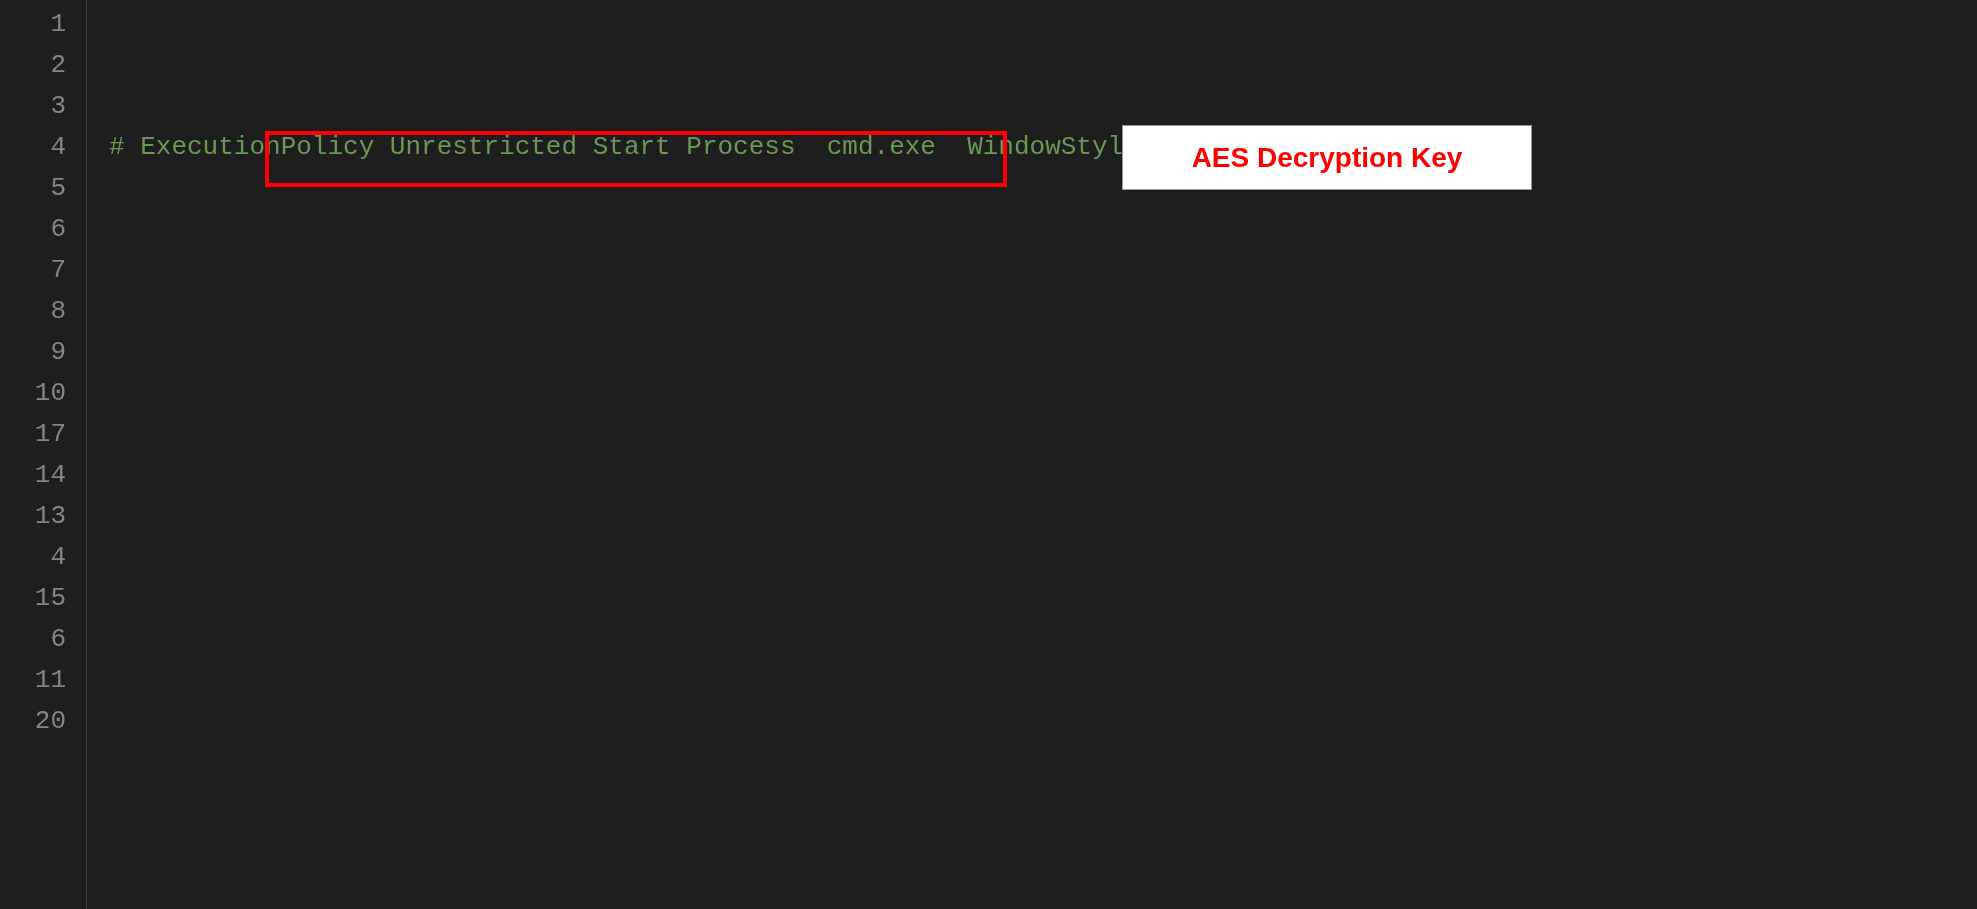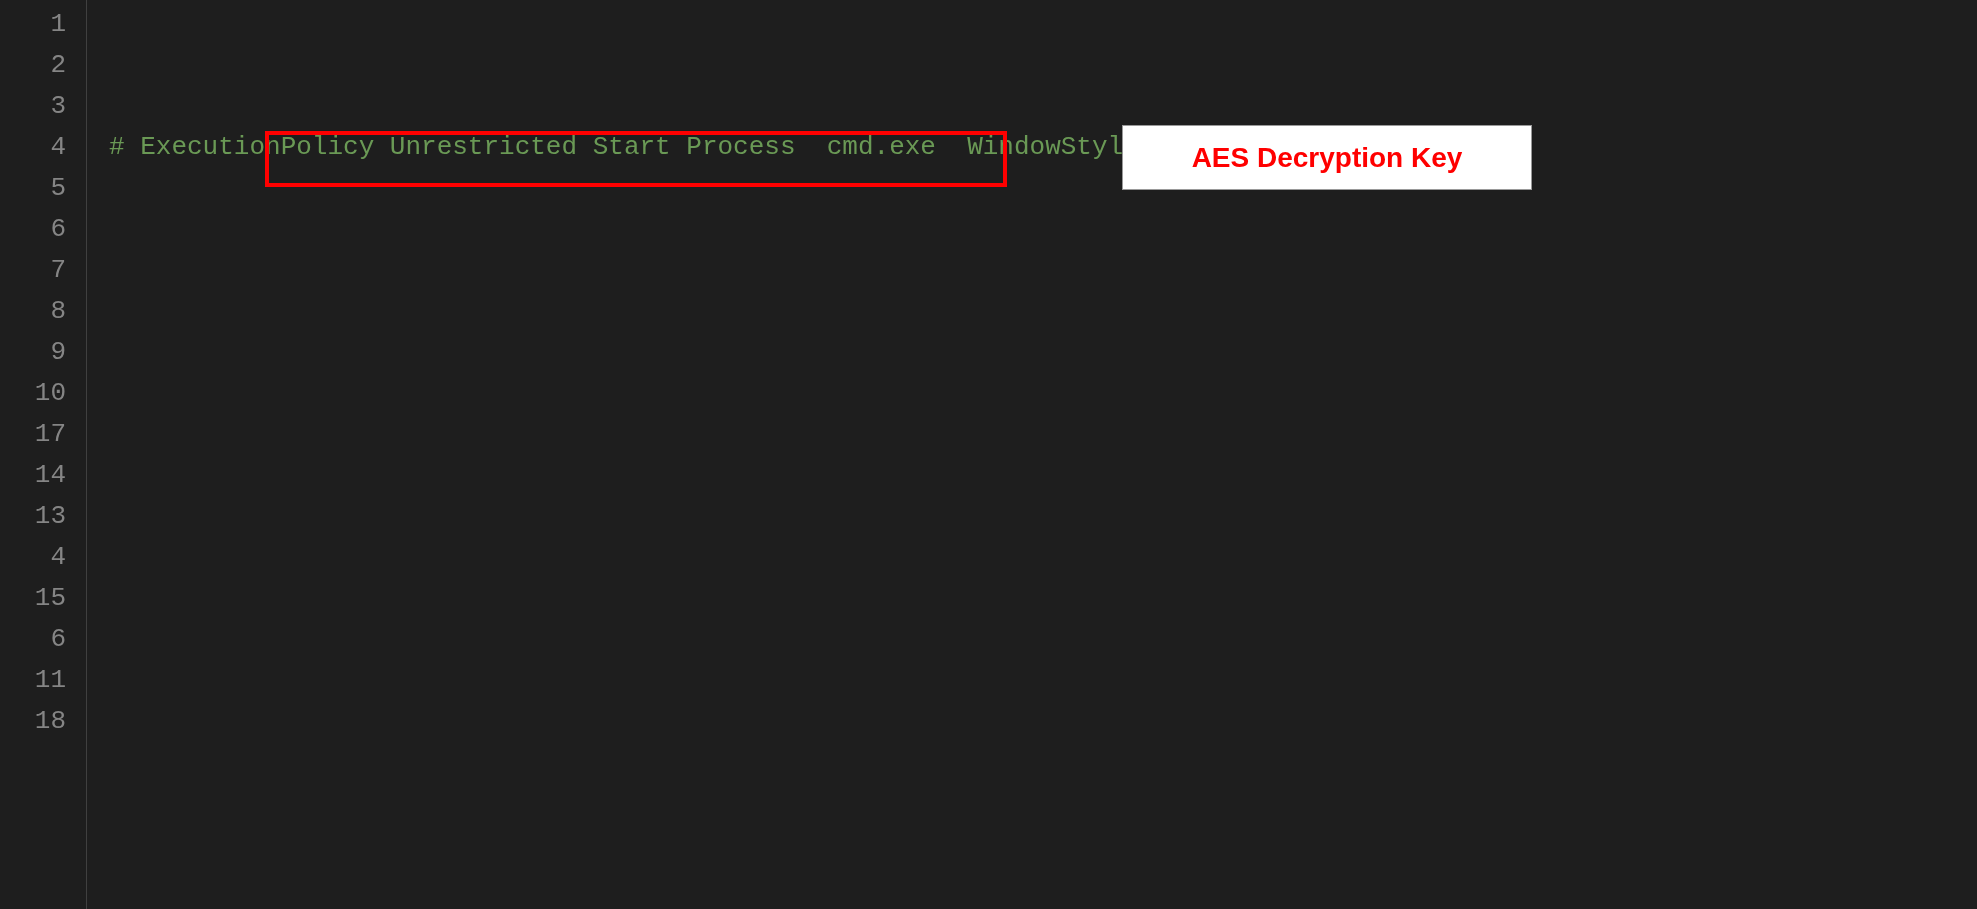--- a/index.html
+++ b/index.html
@@ -89,21 +89,21 @@
     <div class="gutter-line">8</div>
     <div class="gutter-line">9</div>
     <div class="gutter-line">10</div>
     <div class="gutter-line">17</div>
     <div class="gutter-line">14</div>
     <div class="gutter-line">13</div>
     <div class="gutter-line">4</div>
     <div class="gutter-line">15</div>
     <div class="gutter-line">6</div>
     <div class="gutter-line">11</div>
-    <div class="gutter-line">18</div>
+    <div class="gutter-line">20</div>
   </div>
   <div class="divider"></div>
   <div class="code">
 
     <div class="code-line"><span class="tok-comment"># ExecutionPolicy Unrestricted Start Process  cmd.exe  WindowStyle Hidden  ArgumentLi</span></div>
 
     <div class="code-line"></div>
 
 
     <div class="code-line"></div>

